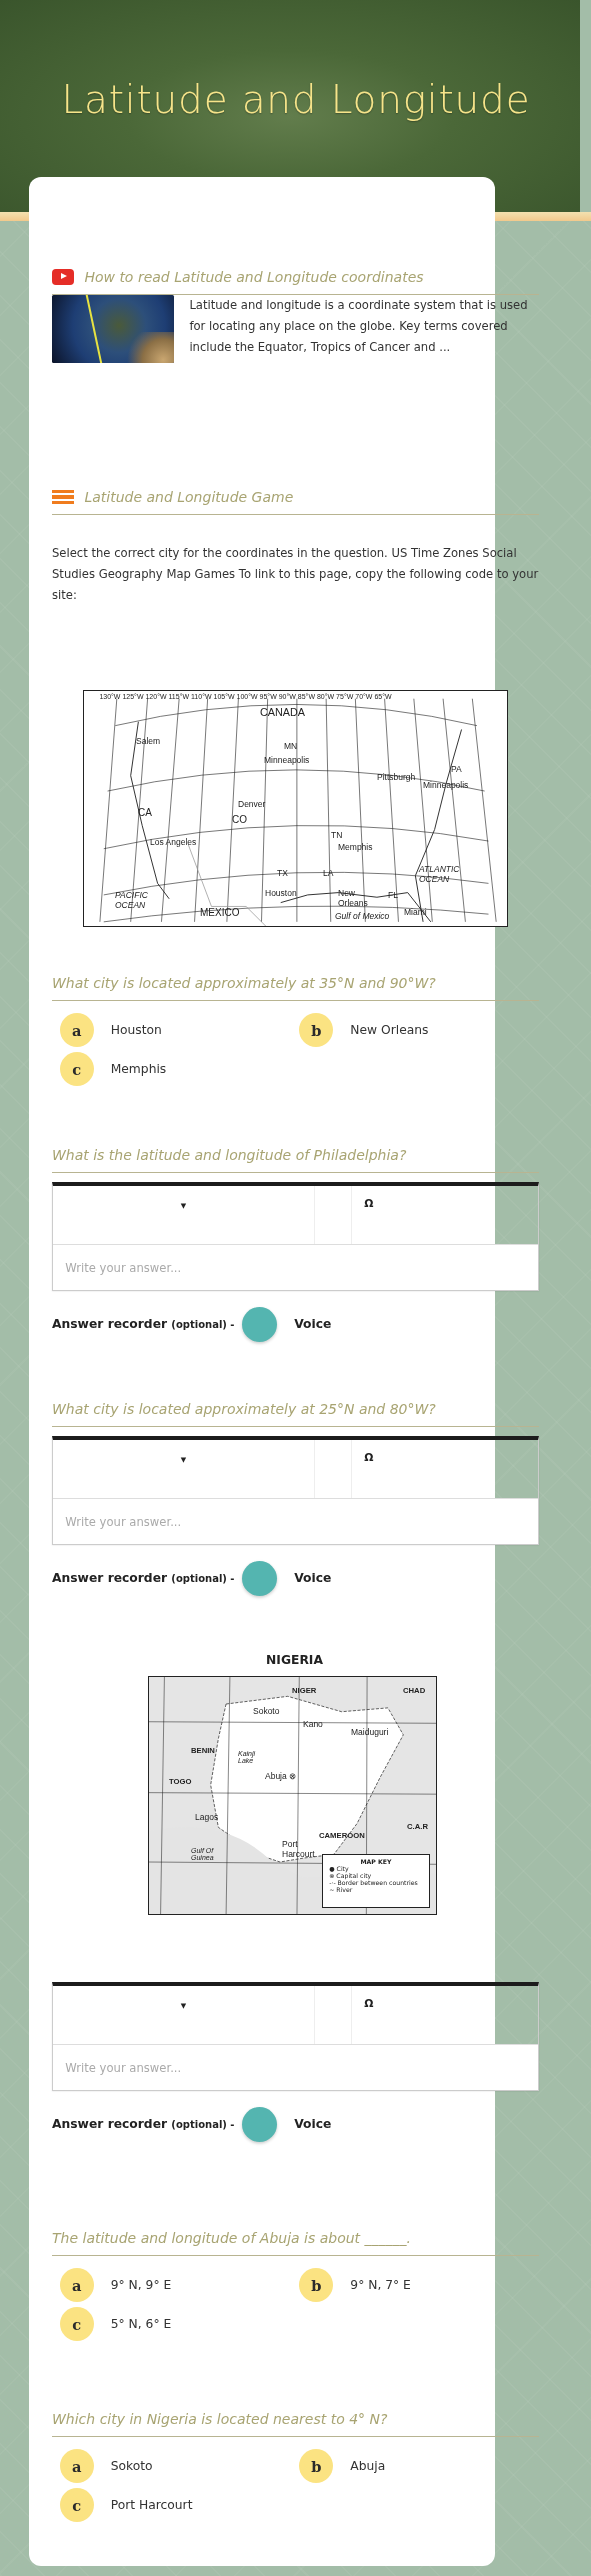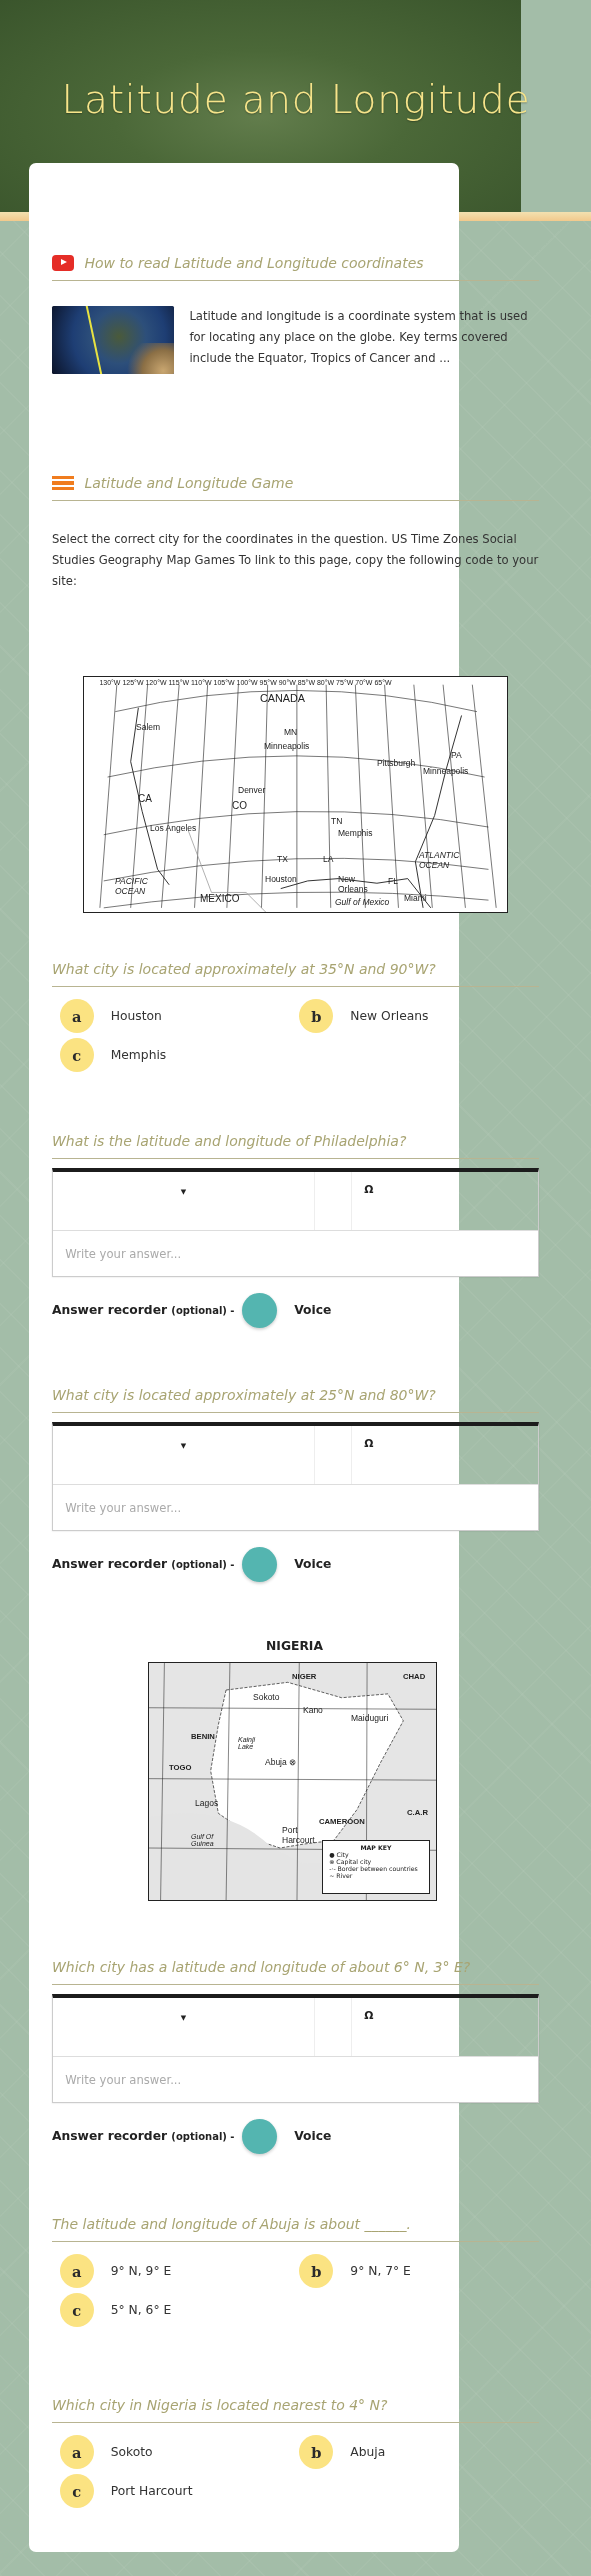--- a/index.html
+++ b/index.html
@@ -5,63 +5,63 @@
   * { box-sizing: border-box; margin: 0; padding: 0; }
   html, body { width: 592px; }
   body {
     font-family: "DejaVu Sans", sans-serif;
     background: #a3bda8;
     position: relative;
     height: 2576px;
     overflow: hidden;
   }
   .hero {
-    position: absolute; left: 0; top: 0; width: 521px; height: 212px;
+    position: absolute; left: 0; top: 0; width: 580px; height: 212px;
     background: radial-gradient(ellipse at 50% 55%, #627d4c 0%, #4b6838 40%, #3a552c 100%);
   }
   .hero-strip {
     position: absolute; left: 0; top: 212px; width: 592px; height: 9.2px;
     background: linear-gradient(#f3e1b0, #f2c98c);
   }
   .hero-title {
     position: absolute; left: 0; top: 77px; width: 592px; text-align: center;
     font-family: "DejaVu Sans", sans-serif;
     font-weight: 300;
     font-size: 39px; color: #f6e48a; letter-spacing: 0.8px;
     text-shadow: 0 0.8px 1.5px rgba(0,0,0,0.3);
   }
   .bg-pattern {
     position: absolute; left: 0; top: 221px; width: 592px; height: 2355px;
     background-image:
       repeating-linear-gradient(45deg, rgba(255,255,255,0.05) 0 1.5px, transparent 1.5px 31px),
       repeating-linear-gradient(-45deg, rgba(255,255,255,0.04) 0 1.5px, transparent 1.5px 42px);
   }
   .card {
-    position: absolute; left: 29px; top: 163px; width: 430px; height: 2389px;
-    background: #fff; border-radius: 7px;
+    position: absolute; left: 29px; top: 177px; width: 466px; height: 2389px;
+    background: #fff; border-radius: 12px;
   }
   .section { position: absolute; left: 23px; width: 487px; }
   .sec-head {
     display: flex; align-items: center; gap: 10.8px;
     padding-bottom: 9.2px; border-bottom: 0.8px solid #b8b491;
   }
   .sec-title, .q-title {
     font-family: "DejaVu Sans", sans-serif; font-weight: 300;
     color: #a8a472; font-size: 14px; font-style: italic;
   }
   .yt-icon {
     width: 21.6px; height: 15.4px; background: #e52d27; border-radius: 3.9px; position: relative; flex: none;
   }
   .yt-icon::after {
     content: ""; position: absolute; left: 8.5px; top: 3.9px;
     border-left: 6.2px solid #fff; border-top: 3.9px solid transparent; border-bottom: 3.9px solid transparent;
   }
   .text-icon { width: 21.6px; height: 14px; flex: none; display: flex; flex-direction: column; justify-content: space-between; }
   .text-icon span { display: block; height: 3.1px; background: #f07c1e; }
-  .video-row { display: flex; gap: 15.4px; margin-top: 25px; }
+  .video-row { display: flex; gap: 15.4px; }
   .thumb {
     width: 122px; height: 68px; flex: none; border-radius: 1.5px; position: relative; overflow: hidden;
     background: radial-gradient(circle at 55% 45%, #4a5a3a 0%, #2d4f7a 35%, #1e3e74 60%, #0b1328 100%);
   }
   .thumb::before {
     content: ""; position: absolute; left: 42px; top: -7.7px; width: 1.5px; height: 92px;
     background: #e8e341; transform: rotate(-12deg);
   }
   .thumb::after {
     content: ""; position: absolute; right: 0; bottom: 0; width: 54px; height: 31px;
@@ -278,23 +278,20 @@
     <div style="position:absolute; left:173px; top:177px; width:108px; height:54px; background:#fff; border:0.8px solid #222; font-size:6.2px; padding:3.1px 6.2px; color:#222;">
       <div style="text-align:center; font-weight:bold;">MAP KEY</div>
       <div>● <span>City</span></div>
       <div>⊗ <span>Capital city</span></div>
       <div>-·- <span>Border between countries</span></div>
       <div>~ <span>River</span></div>
     </div>
   </div>
 
   <div class="section" style="top:1796px;">
-    <div class="q-head">
-      <div class="q-title">Which city has a latitude and longitude of about 6° N, 3° E?</div>
-    </div>
     <div class="editor">
       <div class="toolbar">
         <div class="tb-drop">
             <span>▼</span>
           </div>
         <div class="tb-gap"></div>
         <div class="tb-omega">Ω</div>
       </div>
       <input class="answer-input" placeholder="Write your answer..." style="">
     </div>

